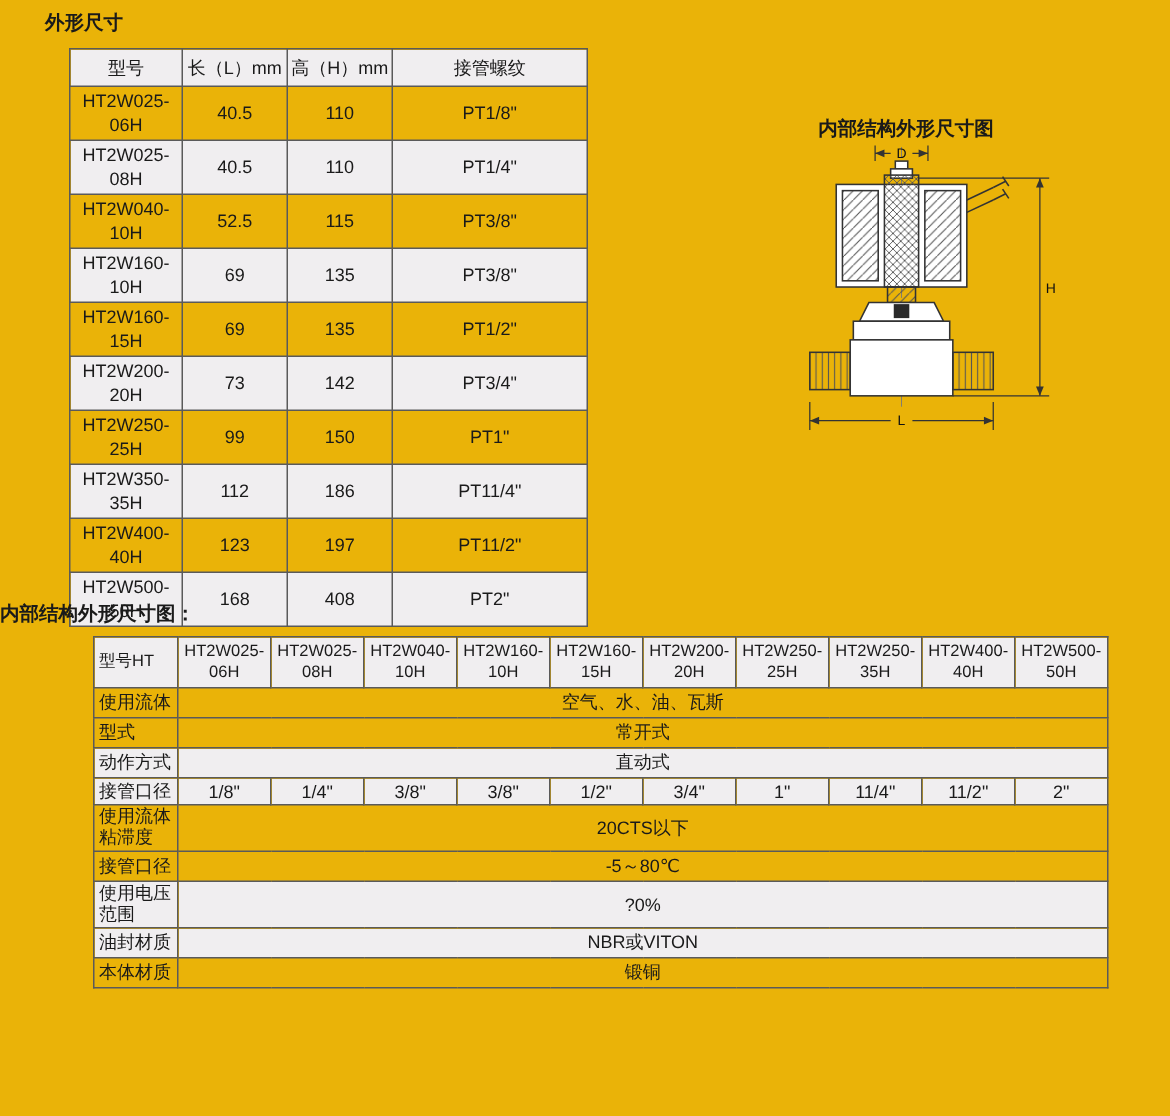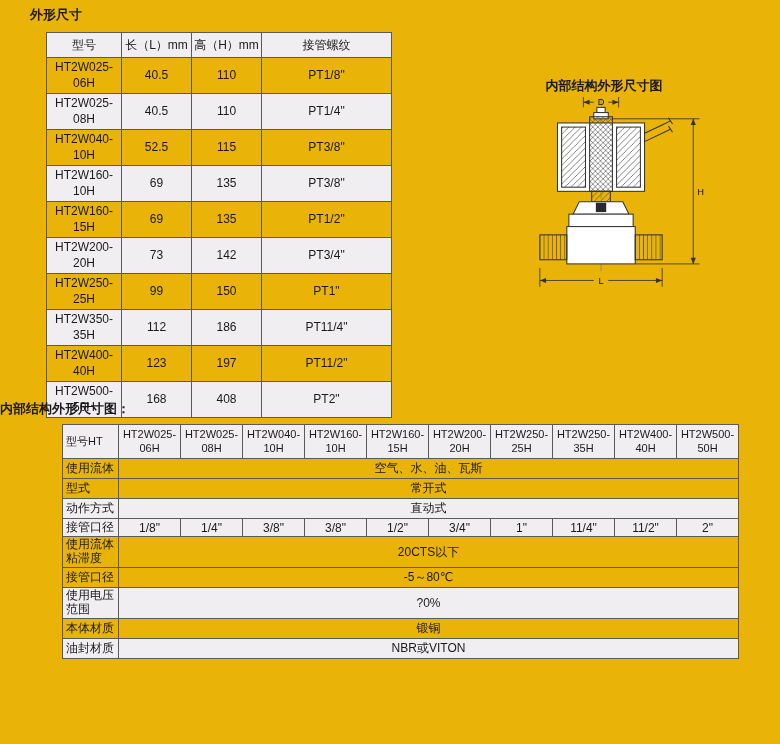--- a/index.html
+++ b/index.html
@@ -254,24 +254,24 @@
         <td colspan="10">20CTS以下</td>
       </tr>
       <tr class="r1">
         <td class="lbl">接管口径</td>
         <td colspan="10">-5～80℃</td>
       </tr>
       <tr class="r2 shade">
         <td class="lbl">使用电压范围</td>
         <td colspan="10">?0%</td>
       </tr>
-      <tr class="r1">
-        <td class="lbl">本体材质</td>
-        <td colspan="10">锻铜</td>
-      </tr>
       <tr class="r1 shade">
         <td class="lbl">油封材质</td>
         <td colspan="10">NBR或VITON</td>
       </tr>
+      <tr class="r1">
+        <td class="lbl">本体材质</td>
+        <td colspan="10">锻铜</td>
+      </tr>
     </tbody>
   </table>
 
 </div>
 
 </body></html>

